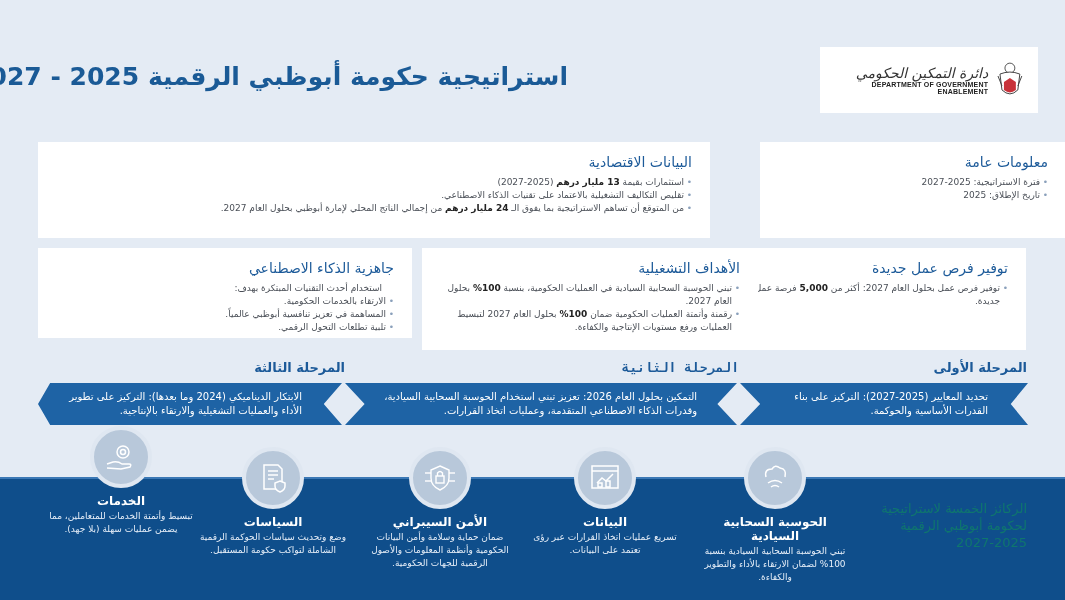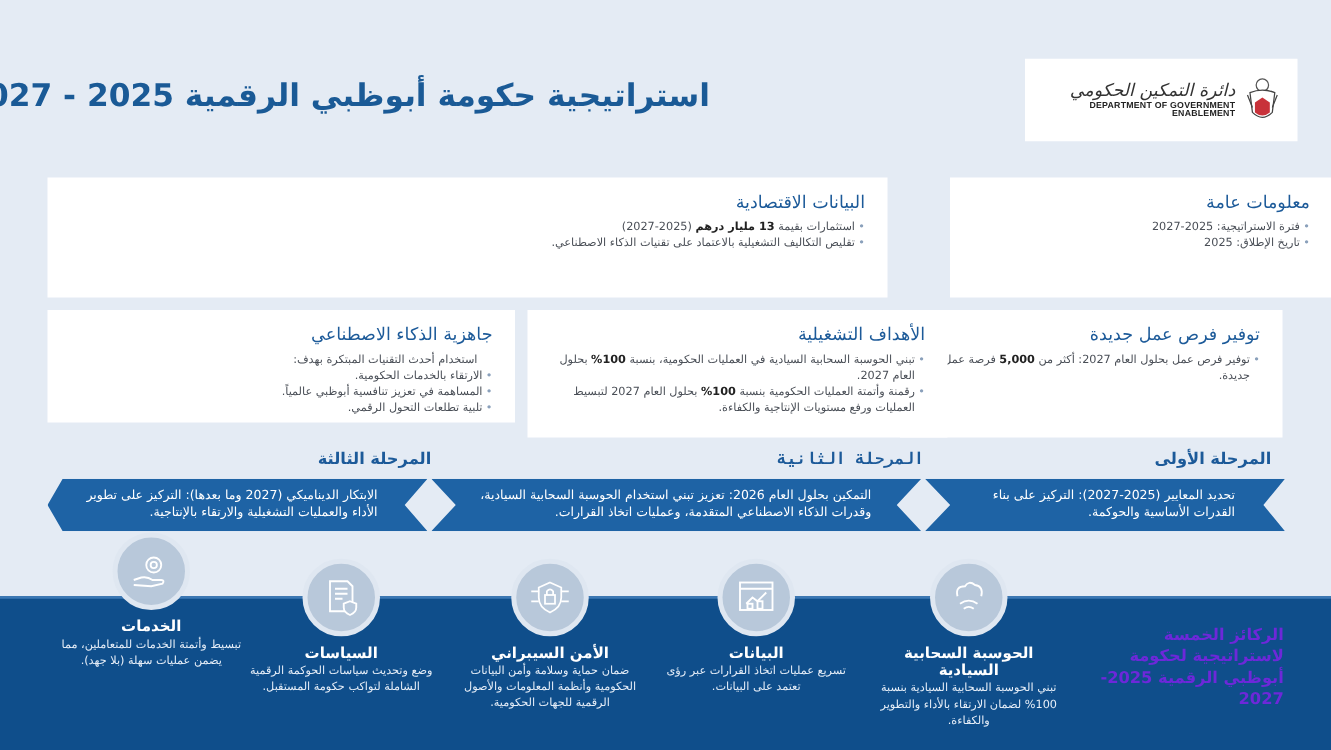--- a/index.html
+++ b/index.html
@@ -55,21 +55,21 @@
   .phase.p2 { left: 345px; width: 392px; clip-path: polygon(0 0, 100% 0, 95% 50%, 100% 100%, 0 100%, 5% 50%); }
   .phase.p3 { left: 38px; width: 304px; clip-path: polygon(0 50%, 4% 0, 100% 0, 94% 50%, 100% 100%, 4% 100%); }
 
   
   .band {
     position: absolute; left: 0; top: 477px; width: 1065px; height: 123px;
     background: #0f4e8b; border-top: 2px solid #3b78b5;
   }
   .band-title {
     position: absolute; right: 38px; top: 500px; width: 150px;
-    color: #6d28d9; font-size: 13px; font-weight: bold; line-height: 17px; direction: rtl; text-align: right;
+    color: #0f766e; font-size: 13px; font-weight: normal; line-height: 17px; direction: rtl; text-align: right;
   }
   .pillar { position: absolute; width: 150px; text-align: center; direction: rtl; }
   .pillar .circle {
     width: 62px; height: 62px; border-radius: 50%;
     background: #b8c8da; border: 4px solid #dfe7f1; margin: 0 auto 6px;
     display: flex; align-items: center; justify-content: center;
   }
   .pillar h4 { color: #fff; font-size: 12px; font-weight: bold; margin-bottom: 2px; }
   .pillar p { color: #e6eef8; font-size: 9px; line-height: 13px; }
 </style>
@@ -97,60 +97,61 @@
     <li>فترة الاستراتيجية: 2025-2027</li>
     <li>تاريخ الإطلاق: 2025</li>
   </ul>
 </div>
 
 <div class="card" style="left:38px; top:142px; width:672px; height:96px;">
   <h3>البيانات الاقتصادية</h3>
   <ul>
     <li><span>استثمارات بقيمة </span><b>13 مليار درهم</b><span> (2025-2027)</span></li>
     <li><span>تقليص التكاليف التشغيلية بالاعتماد على تقنيات الذكاء الاصطناعي.</span></li>
+    <li><span>من المتوقع أن تساهم الاستراتيجية بما يفوق الـ </span><b>24 مليار درهم</b><span> من إجمالي الناتج المحلي لإمارة أبوظبي بحلول العام 2027.</span></li>
   </ul>
 </div>
 
 <div class="card" style="left:720px; top:248px; width:306px; height:102px;text-align:right;">
   <h3>توفير فرص عمل جديدة</h3>
   <ul>
     <li><span>توفير فرص عمل بحلول العام 2027: أكثر من </span><b>5,000</b><span> فرصة عمل جديدة.</span></li>
   </ul>
 </div>
 
 <div class="card" style="left:422px; top:248px; width:336px; height:102px;">
   <h3>الأهداف التشغيلية</h3>
   <ul>
     <li><span>تبني الحوسبة السحابية السيادية في العمليات الحكومية، بنسبة </span><b>100%</b><span> بحلول العام 2027.</span></li>
-    <li><span>رقمنة وأتمتة العمليات الحكومية بنسبة </span><b>100%</b><span> بحلول العام 2027 لتبسيط العمليات ورفع مستويات الإنتاجية والكفاءة.</span></li>
+    <li><span>رقمنة وأتمتة العمليات الحكومية ضمان </span><b>100%</b><span> بحلول العام 2027 لتبسيط العمليات ورفع مستويات الإنتاجية والكفاءة.</span></li>
   </ul>
 </div>
 
 <div class="card" style="left:38px; top:248px; width:374px; height:90px;">
   <h3>جاهزية الذكاء الاصطناعي</h3>
   <ul>
     <li class="plain">استخدام أحدث التقنيات المبتكرة بهدف:</li>
     <li>الارتقاء بالخدمات الحكومية.</li>
     <li>المساهمة في تعزيز تنافسية أبوظبي عالمياً.</li>
     <li>تلبية تطلعات التحول الرقمي.</li>
   </ul>
 </div>
 
-<div class="phase-label" style="right:48px; top:360px;">المرحلة الأولى</div>
+<div class="phase-label" style="right:38px; top:360px;">المرحلة الأولى</div>
 <div class="phase-label" style="right:326px; top:360px;font-family:Liberation Mono, monospace;">المرحلة الثانية</div>
 <div class="phase-label" style="right:720px; top:360px;">المرحلة الثالثة</div>
 
 <div class="phase p1">
     <span>تحديد المعايير (2025-2027): التركيز على بناء القدرات الأساسية والحوكمة.</span>
   </div>
 <div class="phase p2">
     <span>التمكين بحلول العام 2026: تعزيز تبني استخدام الحوسبة السحابية السيادية، وقدرات الذكاء الاصطناعي المتقدمة، وعمليات اتخاذ القرارات.</span>
   </div>
 <div class="phase p3">
-    <span>الابتكار الديناميكي (2027 وما بعدها): التركيز على تطوير الأداء والعمليات التشغيلية والارتقاء بالإنتاجية.</span>
+    <span>الابتكار الديناميكي (2024 وما بعدها): التركيز على تطوير الأداء والعمليات التشغيلية والارتقاء بالإنتاجية.</span>
   </div>
 
 <div class="band"></div>
 <div class="band-title">الركائز الخمسة لاستراتيجية لحكومة أبوظبي الرقمية 2025-2027</div>
 
 <div class="pillar" style="left:700px; top:447px;">
   <div class="circle">
     <svg width="34" height="34" viewBox="0 0 34 34" fill="none" stroke="#fff" stroke-width="1.5">
       <path d="M8 16 Q6 8 14 8 Q17 3 22 7 Q29 8 27 16"></path>
       <path d="M10 22 Q17 17 24 22"></path>

